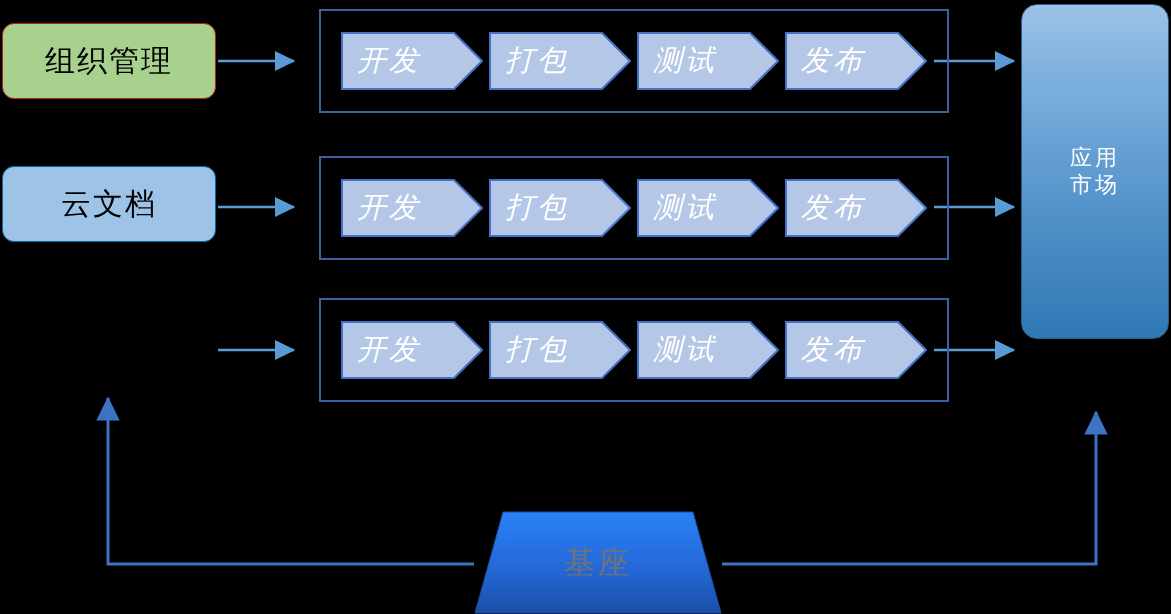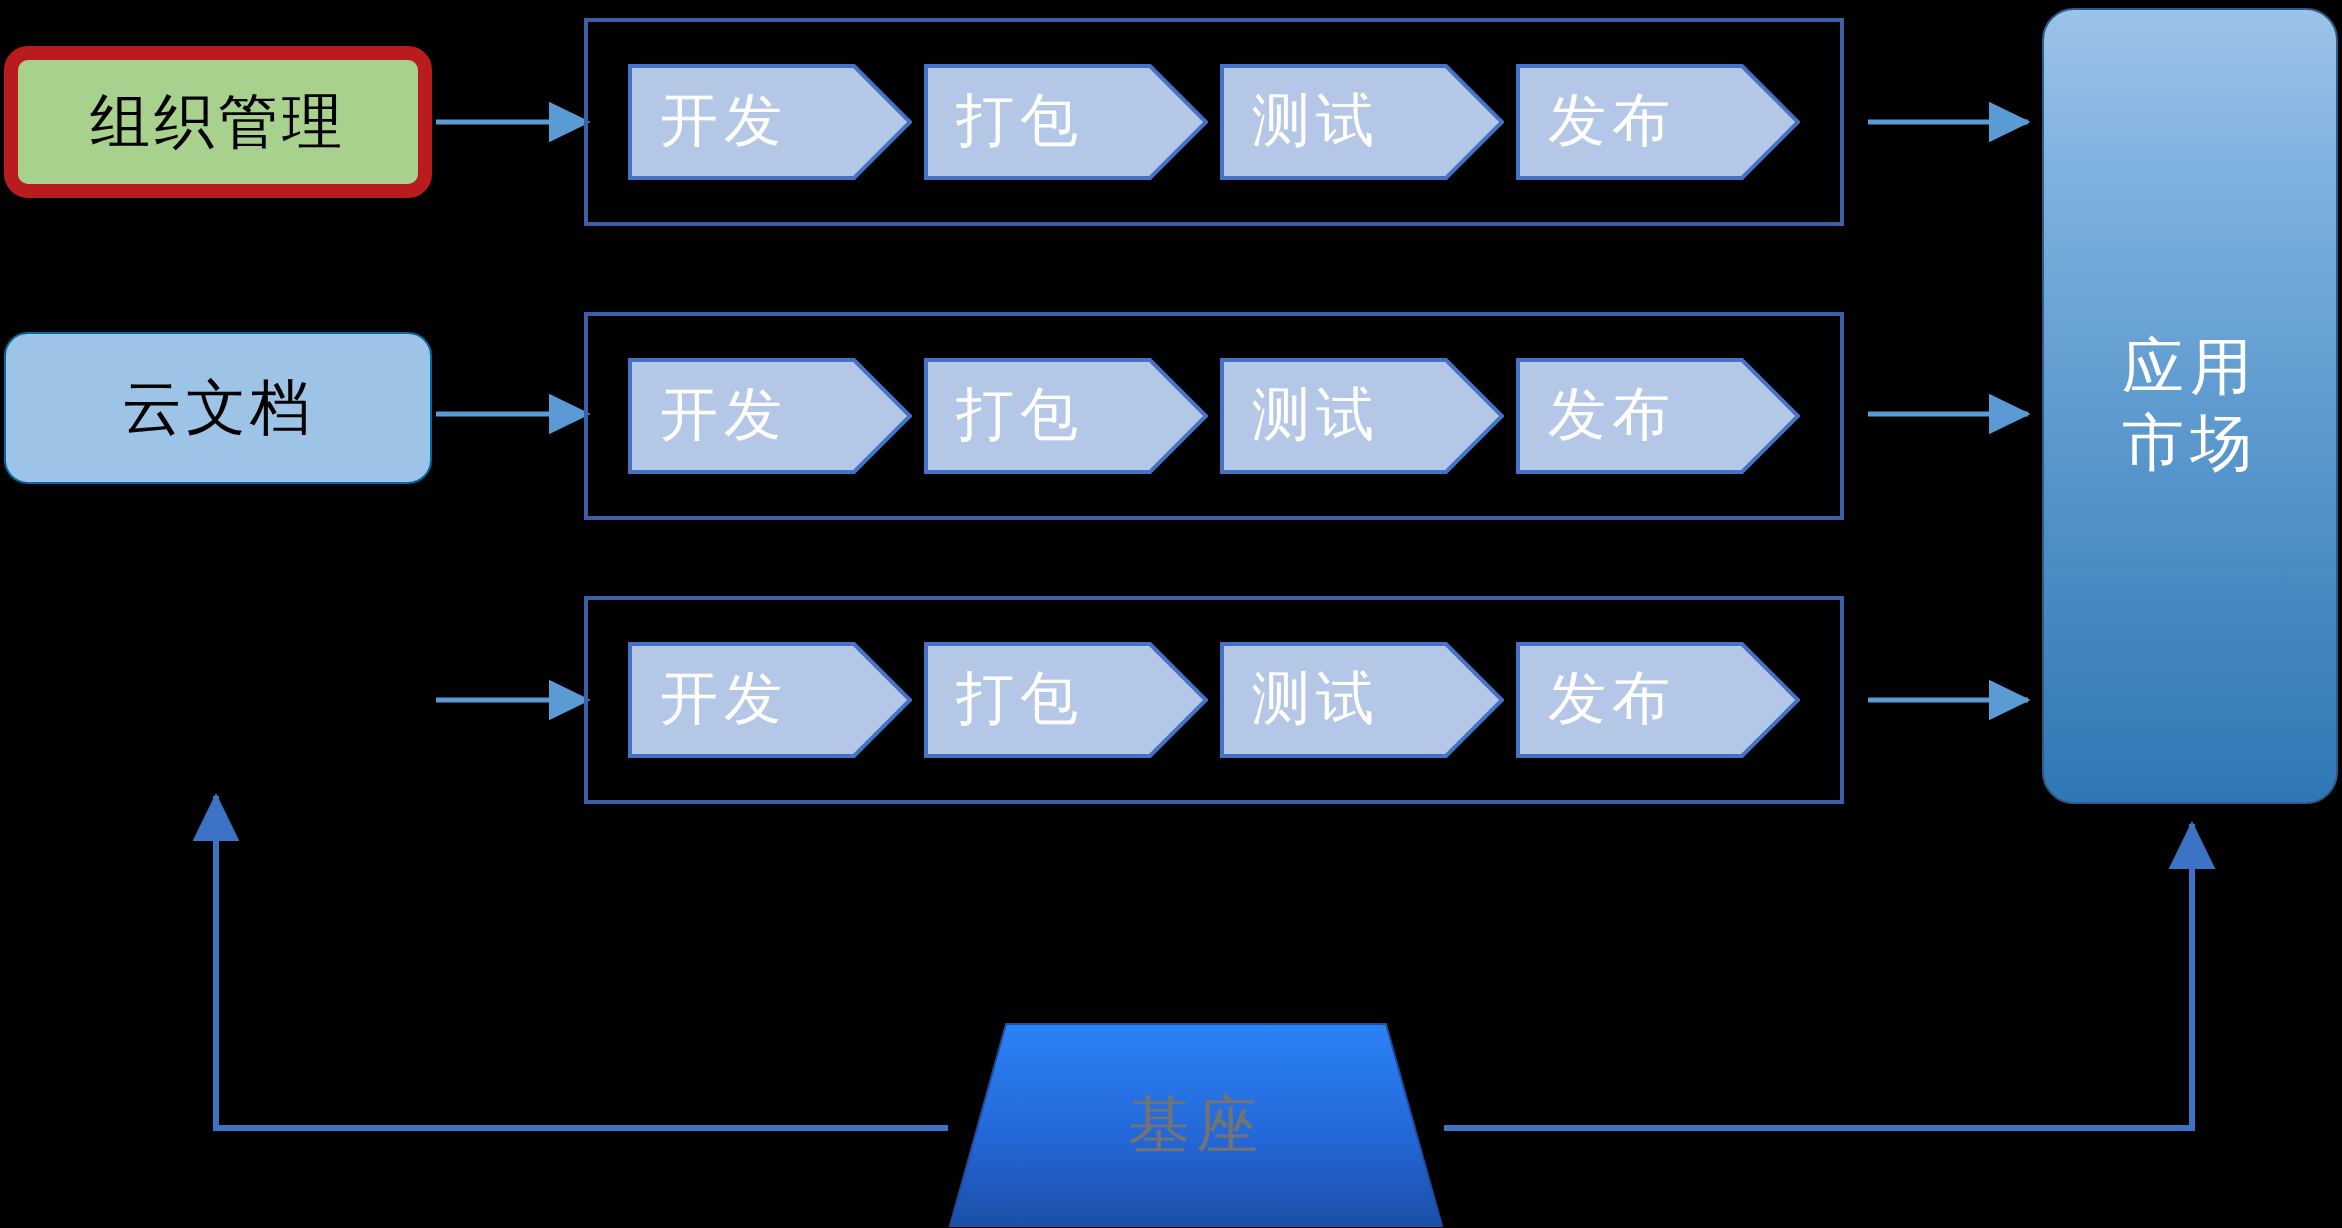--- a/index.html
+++ b/index.html
@@ -24,33 +24,34 @@
     height: 76px;
     border-radius: 12px;
     display: flex;
     align-items: center;
     justify-content: center;
     font-size: 30px;
     color: #000000;
     letter-spacing: 2px;
     box-sizing: border-box;
   }
-  .app-box.green  { top: 23px;  background: #a9d18e; border: 7px solid #b91c1c; }
+  .app-box.green  { top: 23px;  background: #a9d18e; border: 1px solid #b91c1c; }
   .app-box.blue   { top: 166px; background: #9dc3e6; border: 1px solid #0369a1; }
   .app-box.yellow { top: 311px; background: #ffd966; border: 1px solid #9a9aa8; }
 
   
   .pipeline {
     position: absolute;
-    left: 292px;
+    left: 319px;
     width: 630px;
     height: 104px;
     border: 2px solid #3c5fa5;
     box-sizing: border-box;
     background: transparent;
+    font-style: italic;
   }
   .pipeline.row1 { top: 9px; }
   .pipeline.row2 { top: 156px; }
   .pipeline.row3 { top: 298px; }
 
   .stages {
     position: absolute;
     top: 50%;
     left: 20px;
     transform: translateY(-50%);
@@ -80,30 +81,30 @@
     position: relative;
     z-index: 2;
   }
 
   
   #app-market {
     position: absolute;
     left: 1021px;
     top: 4px;
     width: 148px;
-    height: 398px;
+    height: 335px;
     border-radius: 16px;
     border: 1.5px solid #2b5c8a;
     background: linear-gradient(to bottom, #9cc3e8 0%, #7db0de 22%, #5292c9 62%, #2f78b5 100%);
     display: flex;
     flex-direction: column;
     align-items: center;
     justify-content: center;
     color: #ffffff;
-    font-size: 31px;
+    font-size: 22px;
     line-height: 1.22;
     letter-spacing: 3px;
     box-sizing: border-box;
   }
 
   
   #base-shape {
     position: absolute;
     left: 474px;
     top: 511px;

